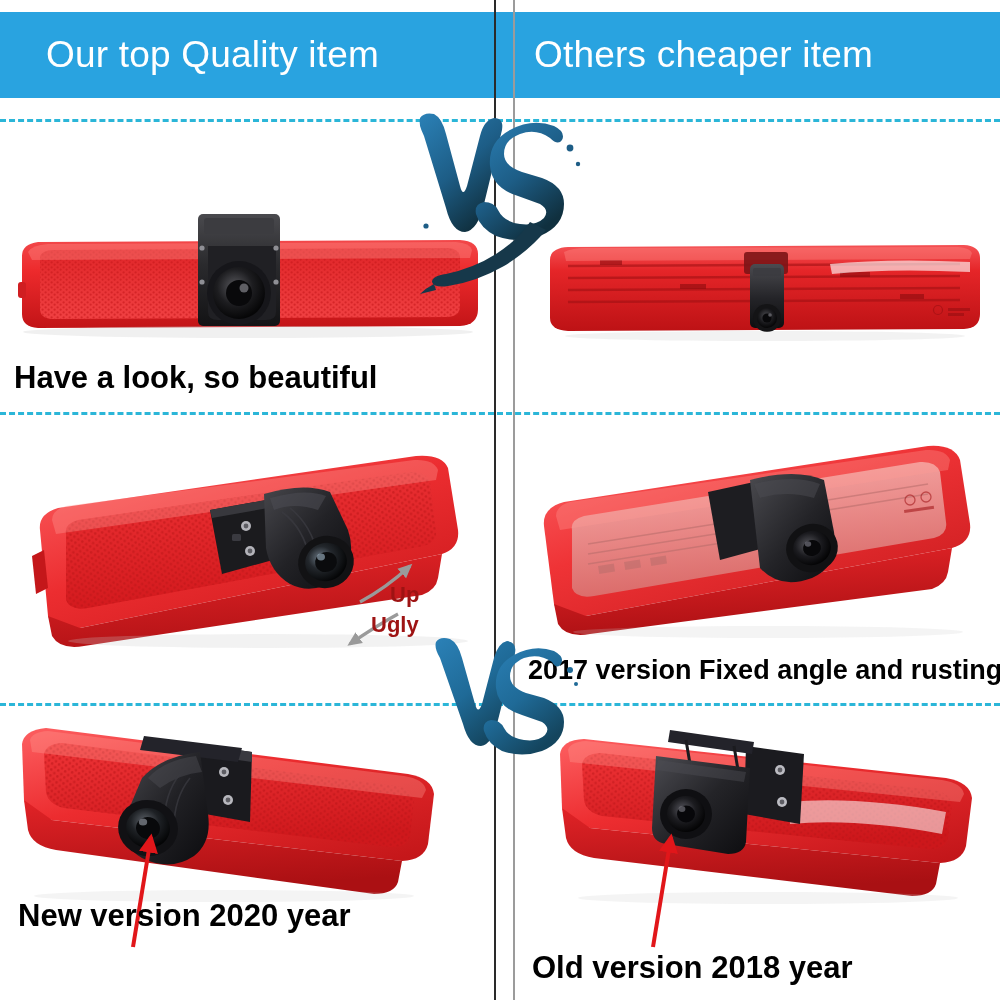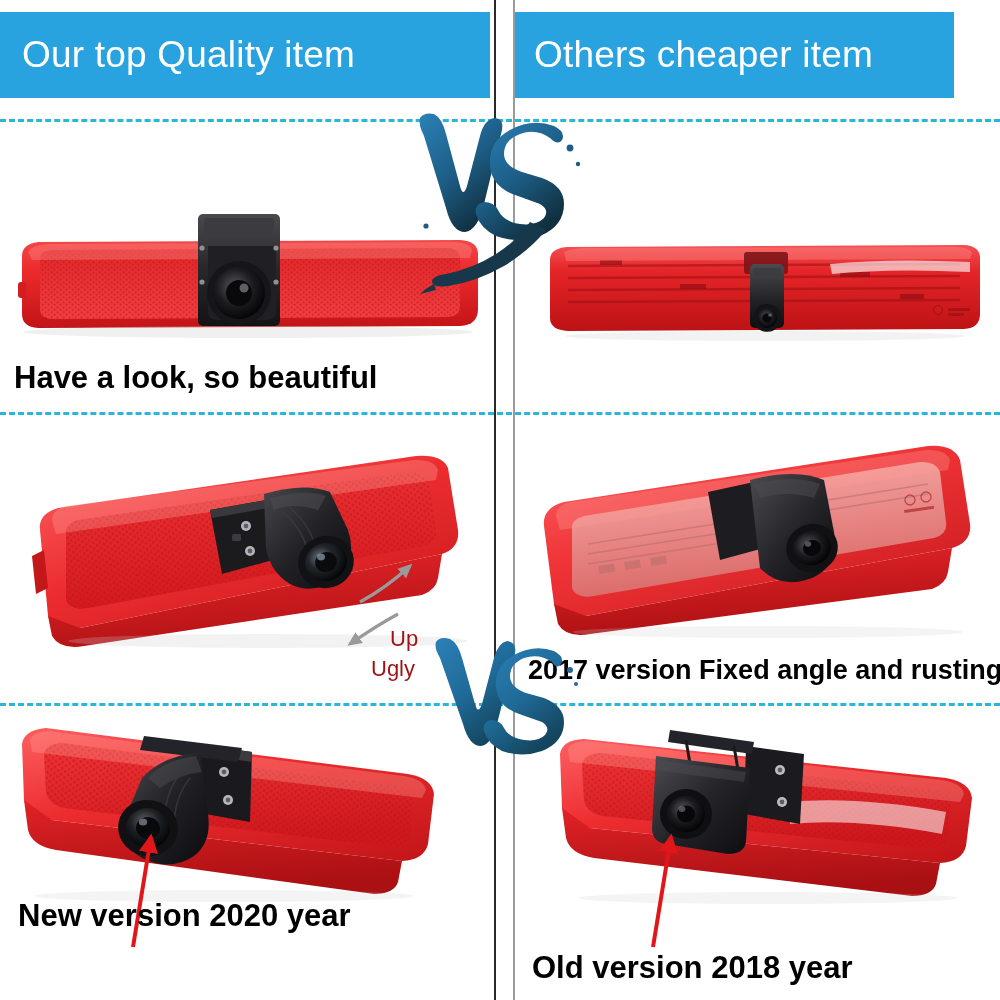--- a/index.html
+++ b/index.html
@@ -22,22 +22,22 @@
   
   .header-bar {
     position: absolute;
     top: 12px;
     height: 86px;
     background: #29a3e0;
     display: flex;
     align-items: center;
     overflow: hidden;
   }
-  .header-bar.left  { left: 0px;   width: 490px; }
-  .header-bar.right { left: 514px; width: 440px; }
+  .header-bar.left  { left: 0px;   width: 490px; padding-left: 24px; }
+  .header-bar.right { left: 514px; width: 486px; }
   .header-title {
     color: #ffffff;
     font-size: 37px;
     font-weight: 400;
     letter-spacing: 0.2px;
     white-space: nowrap;
     font-family: "Liberation Sans", sans-serif;
   }
   .header-bar.left  .header-title { margin-left: 22px; }
   .header-bar.right .header-title { margin-left: 20px; }
@@ -80,25 +80,24 @@
   .photo {
     position: absolute;
     overflow: visible;
   }
   .photo svg { display: block; overflow: visible; }
 
   
   .ud-label {
     position: absolute;
     color: #9e1313;
-    font-weight: normal;
+    font-weight: bold;
     font-size: 22px;
     font-family: "Liberation Sans", sans-serif;
     white-space: nowrap;
-    margin-top: 44px;
   }
   .arrow-svg { position: absolute; pointer-events: none; }
 </style>
 </head>
 <body>
 
 <div id="page">
 
   <div class="header-bar left">
     <span class="header-title">Our top Quality item</span>

